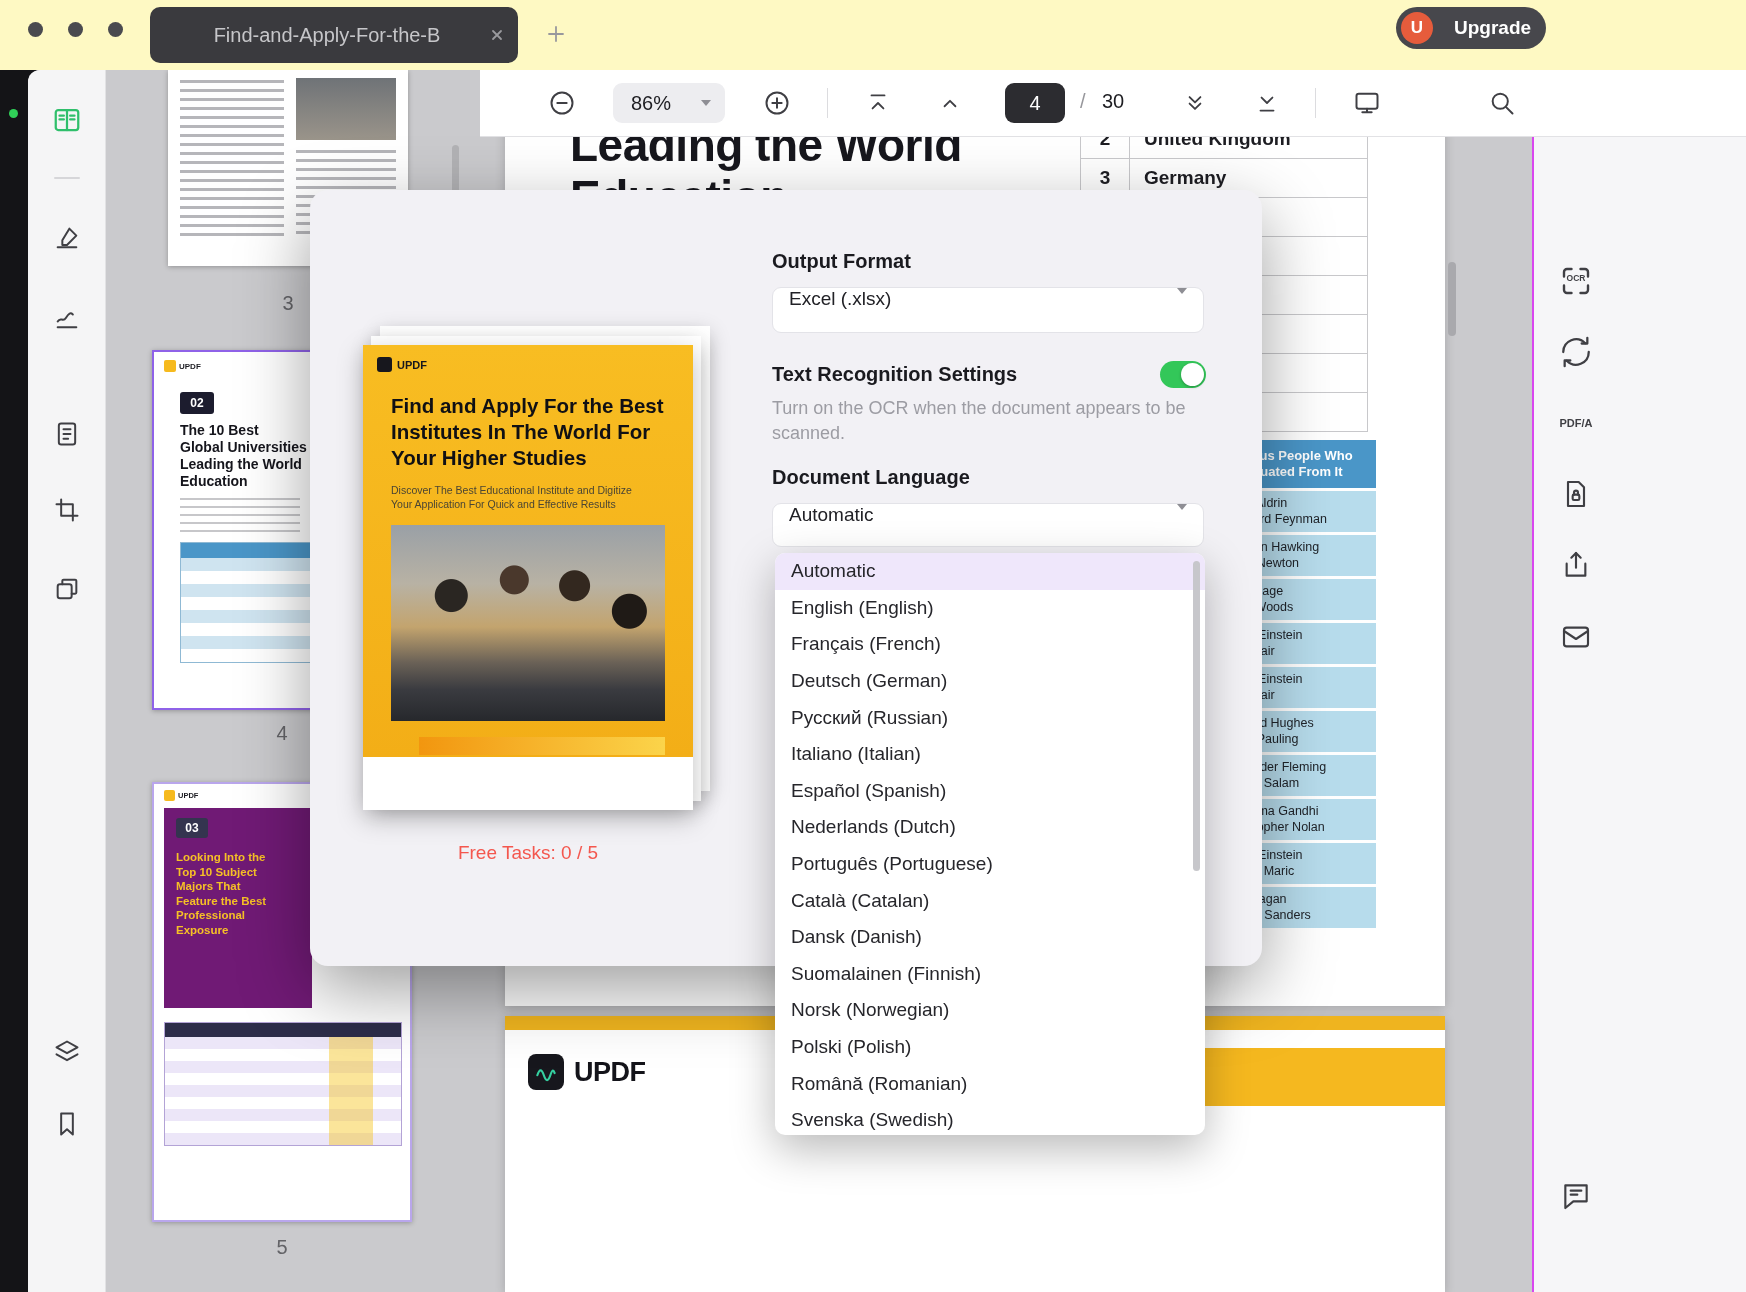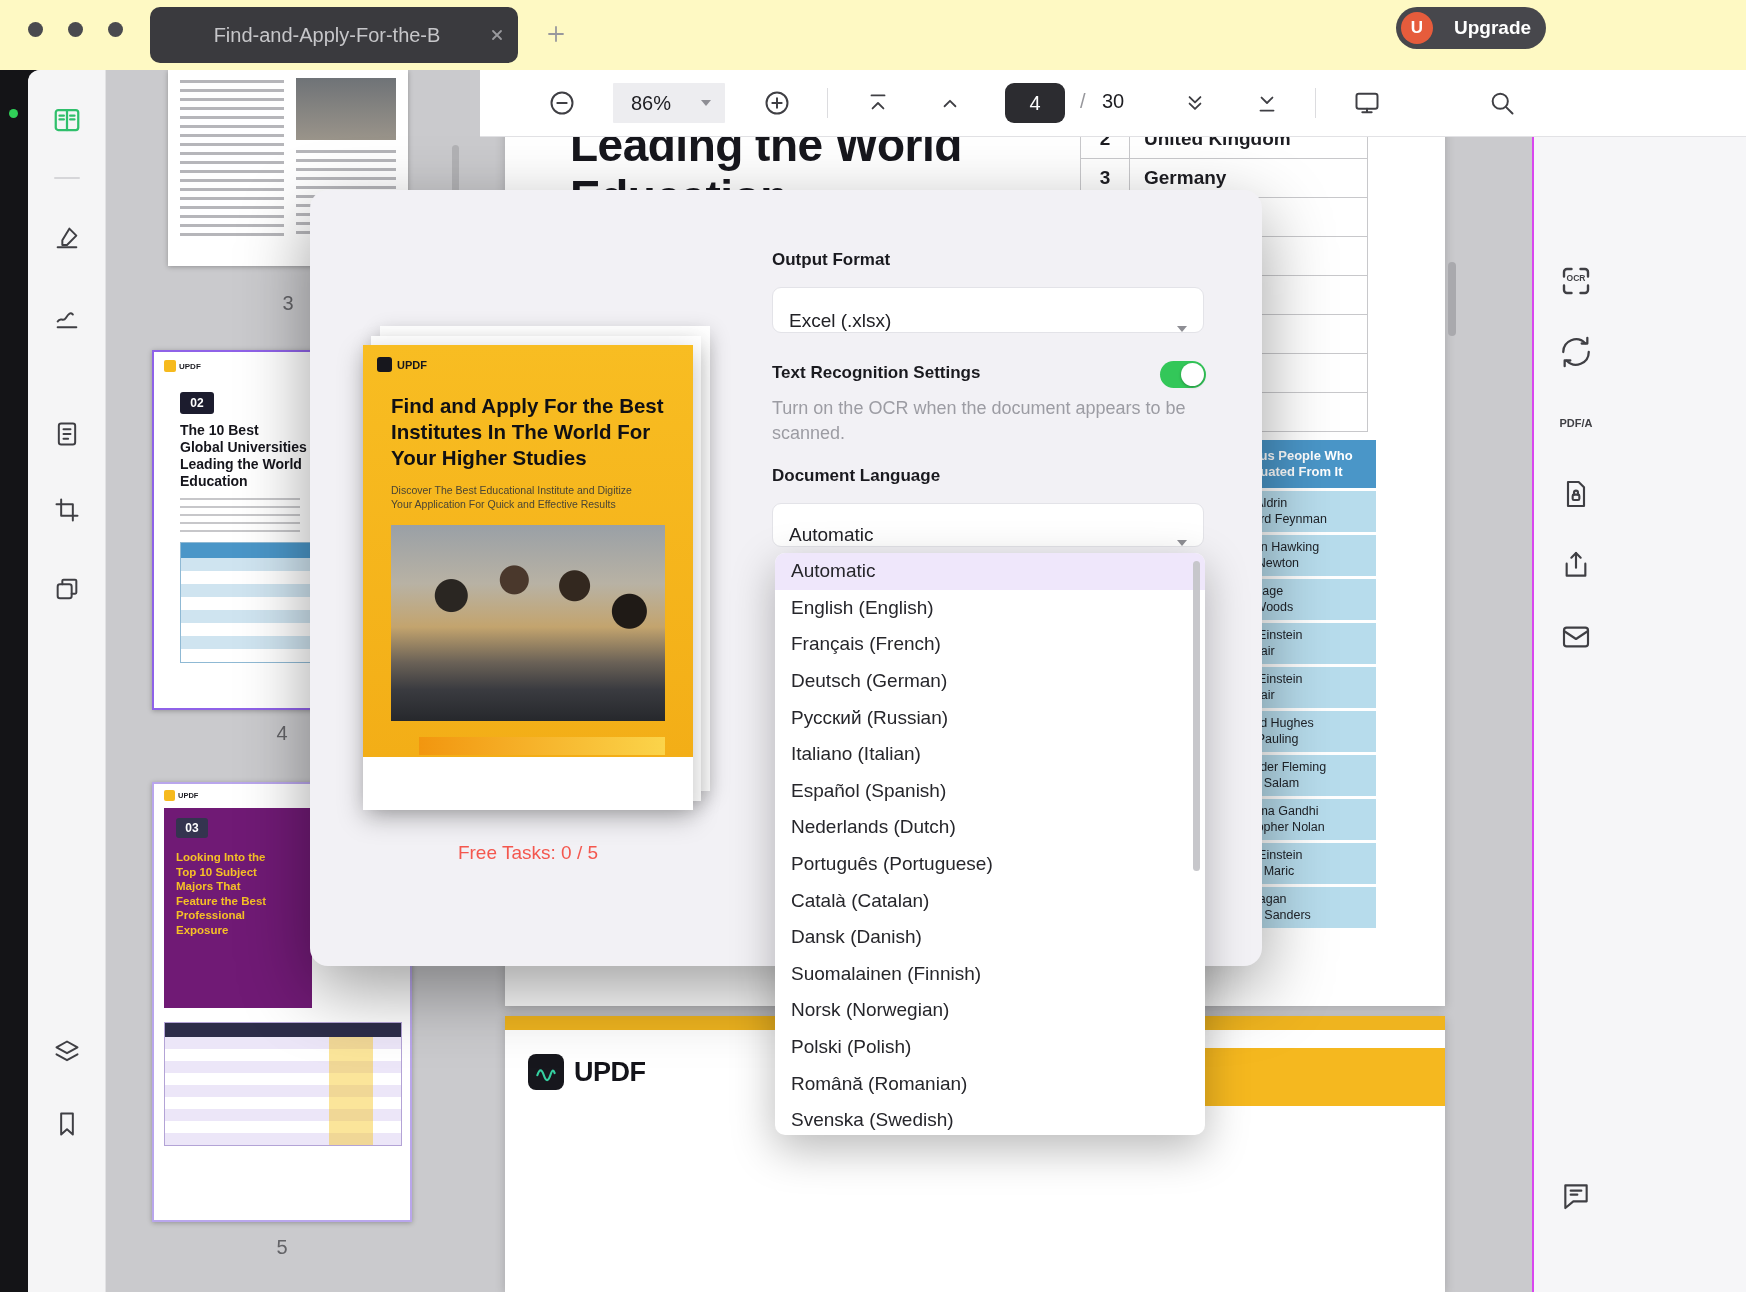--- a/index.html
+++ b/index.html
@@ -30,21 +30,21 @@
   .thumb-num{position:absolute;width:260px;text-align:center;color:#636367;font-size:20px;}
   .lines{background:repeating-linear-gradient(180deg,#b6b6ba 0 3px,transparent 3px 9px);}
   .lines-lt{background:repeating-linear-gradient(180deg,#c7c7ca 0 2.5px,transparent 2.5px 8px);}
   .badge{color:#fff;font-weight:700;font-size:12px;display:flex;align-items:center;justify-content:center;border-radius:3px;}
   .mini-logo{display:flex;align-items:center;}
   .mini-logo .sq{background:#f6ba1e;border-radius:2px;}
   .mini-logo .txt{font-weight:800;color:#1c1c22;}
   
   .toolbar{position:absolute;left:452px;top:0;width:1266px;height:66px;background:#ffffff;border-bottom:1px solid #e2e2e5;z-index:4;}
   .tb-ic{position:absolute;top:18px;width:30px;height:30px;display:flex;align-items:center;justify-content:center;}
-  .zoom-pill{position:absolute;left:133px;top:13px;width:112px;height:40px;background:#ededf0;border-radius:1px;
+  .zoom-pill{position:absolute;left:133px;top:13px;width:112px;height:40px;background:#ededf0;border-radius:9px;
              display:flex;align-items:center;padding:0 14px 0 18px;box-sizing:border-box;}
   .zoom-val{font-size:20px;color:#1e1e22;flex:1;}
   .caret-down{width:0;height:0;border-left:5px solid transparent;border-right:5px solid transparent;border-top:6px solid #8e8e94;}
   .tb-div{position:absolute;top:18px;width:1px;height:30px;background:#dcdcdf;}
   .page-box{position:absolute;left:525px;top:13px;width:60px;height:40px;background:#2c2c30;border-radius:9px;
             color:#fff;font-size:20px;display:flex;align-items:center;justify-content:center;}
   .page-sep{position:absolute;left:600px;top:20px;font-size:20px;color:#97979c;}
   .page-total{position:absolute;left:622px;top:20px;font-size:20px;color:#1e1e22;}
   
   .right-rail{position:absolute;left:1504px;top:66px;width:286px;height:1156px;background:#f6f6f8;border-left:2px solid #d946ef;}
@@ -78,23 +78,23 @@
   .cover-sub{position:absolute;left:28px;top:138px;font-size:10.5px;color:#4a4534;line-height:14px;}
   .cover-photo{position:absolute;left:28px;top:180px;width:274px;height:196px;
     background:
       radial-gradient(circle at 22% 36%, #2a2622 0 16px, transparent 17px),
       radial-gradient(circle at 45% 28%, #4a382c 0 14px, transparent 15px),
       radial-gradient(circle at 67% 31%, #33281f 0 15px, transparent 16px),
       radial-gradient(circle at 87% 44%, #1f1a16 0 17px, transparent 18px),
       linear-gradient(180deg,#9aa0a6 0%,#b8b2a4 30%,#c3a46e 52%,#6b6257 70%,#3a3b40 84%,#26282c 100%);}
   .cover-grad{position:absolute;left:56px;top:392px;width:246px;height:18px;background:linear-gradient(90deg,#f2960f,#fbd44a);}
   .free-tasks{position:absolute;left:53px;top:652px;width:330px;text-align:center;color:#f4574e;font-size:19px;}
-  .dlg-label{position:absolute;left:462px;font-size:17px;font-weight:700;color:#1a1a1f;}
+  .dlg-label{position:absolute;left:462px;font-size:20px;font-weight:700;color:#1a1a1f;}
   .select{position:absolute;left:462px;width:432px;background:#fff;border:1px solid #e3e3e8;border-radius:9px;
-          display:flex;align-items:flex-end;padding:0 16px;box-sizing:border-box;font-size:19px;color:#212126;}
+          display:flex;align-items:flex-start;padding:0 16px;box-sizing:border-box;font-size:19px;color:#212126;}
   .select .caret-down{margin-left:auto;}
   .toggle{position:absolute;left:850px;top:171px;width:46px;height:27px;border-radius:14px;background:#33c759;}
   .knob{position:absolute;right:2px;top:2px;width:23px;height:23px;border-radius:50%;background:#fff;box-shadow:0 1px 3px rgba(0,0,0,.3);}
   .dlg-desc{position:absolute;left:462px;top:206px;width:418px;font-size:18px;line-height:25px;color:#9c9ca3;}
   
   .lang-list{position:absolute;left:775px;top:553px;width:430px;height:582px;background:#fff;border-radius:10px;
              box-shadow:0 14px 44px rgba(0,0,0,.28);overflow:hidden;z-index:11;}
   .lang-item{height:36.6px;display:flex;align-items:center;padding:0 16px;font-size:19px;color:#26262b;}
   .lang-item.selected{background:#efe7fb;}
   .list-scroll{position:absolute;right:5px;top:8px;width:7px;height:310px;background:#c7c7cb;border-radius:4px;}

